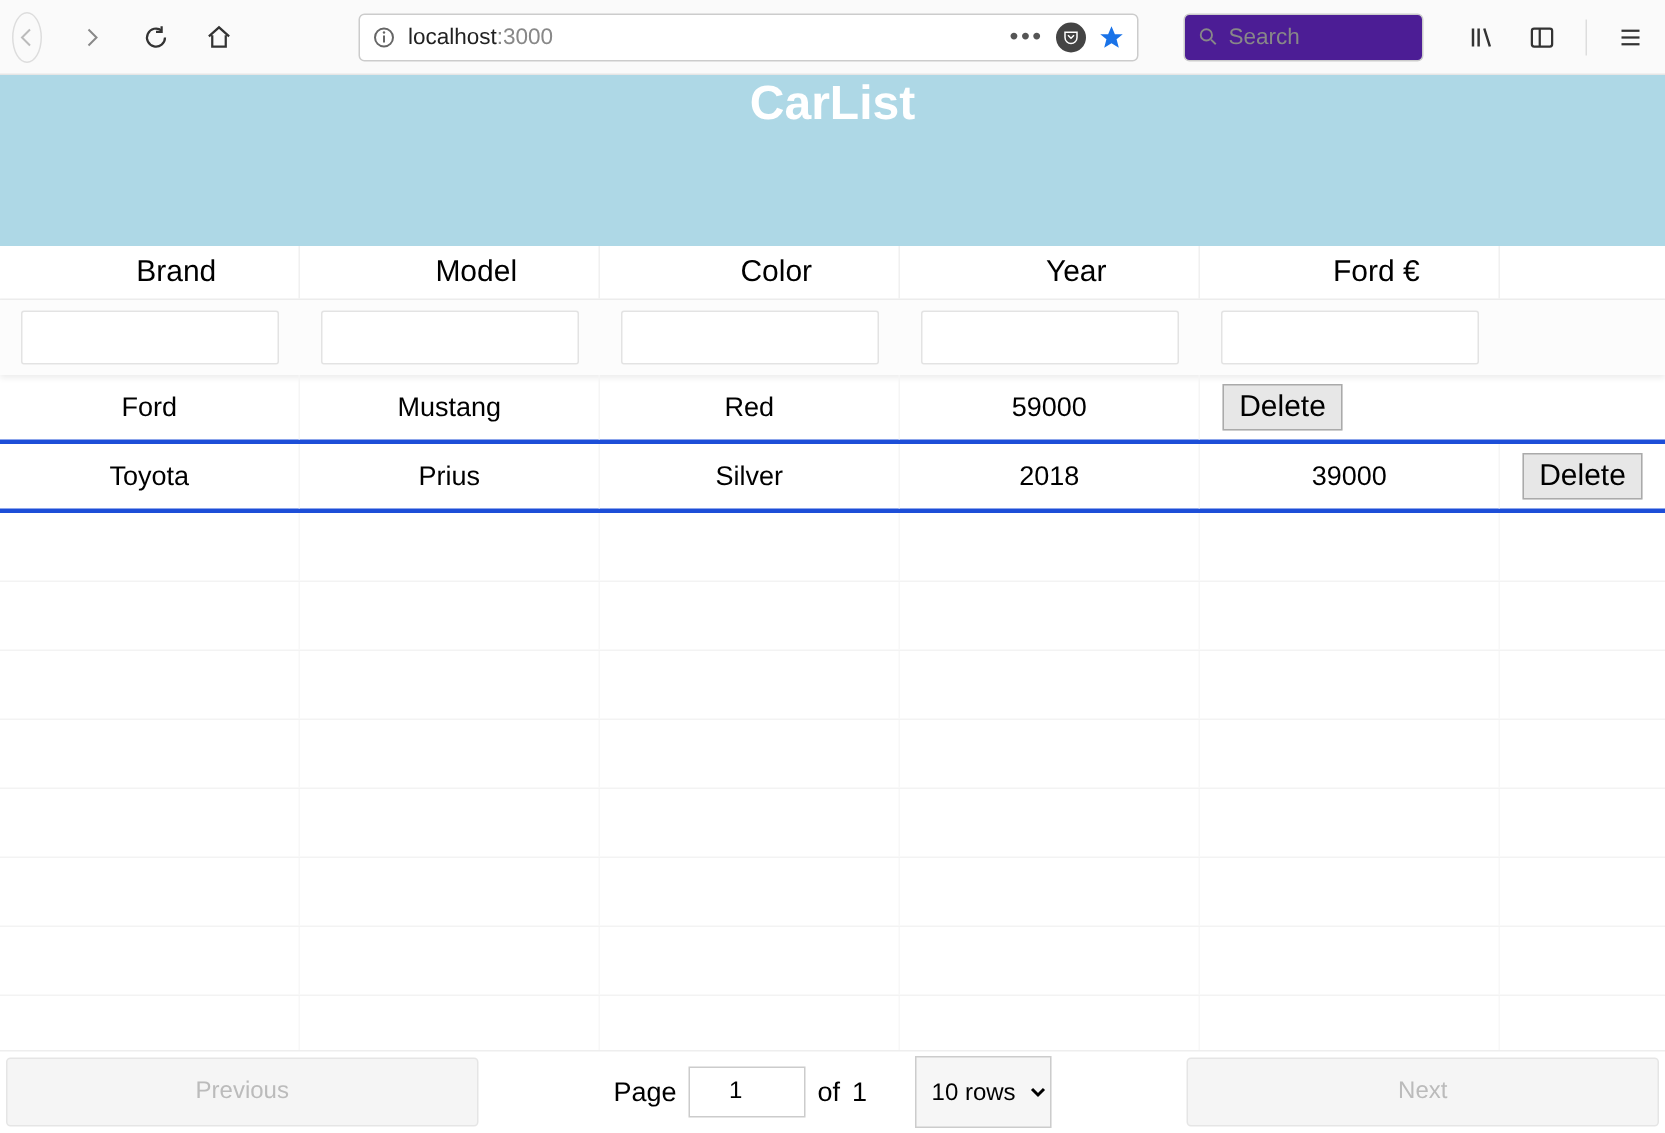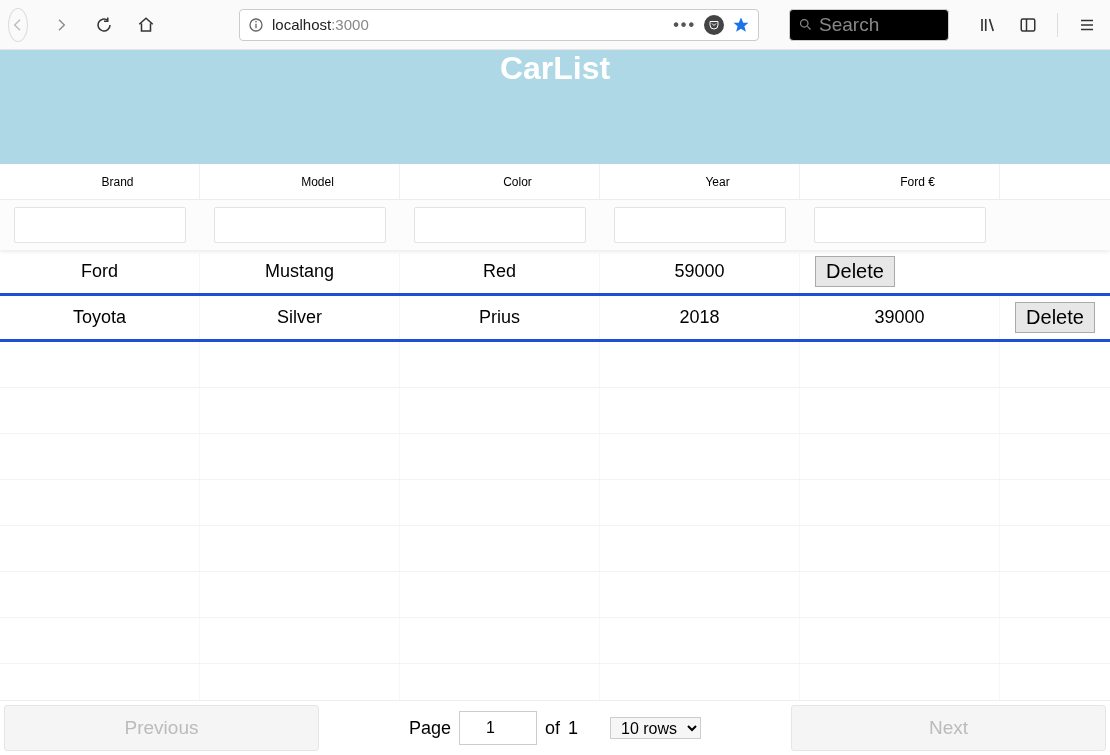--- a/index.html
+++ b/index.html
@@ -41,28 +41,28 @@
     margin-left: 60px;
   }
   .url-text { flex: 1; font-size: 15px; color: #222; }
   .url-text .faded { color: #888; }
   .url-right-icons { display:flex; align-items:center; gap:8px; color:#555; }
   .search-bar {
     flex: 0 0 160px;
     height: 32px;
     border: 1px solid #ccc;
     border-radius: 4px;
-    background: #000000;
+    background: #4c1d95;
     display: flex;
     align-items: center;
     padding: 0 8px;
     gap: 6px;
     margin-left: 6px;
     color: #888;
-    font-size: 19px;
+    font-size: 15px;
   }
   .right-browser { margin-left: auto; display:flex; align-items:center; gap:10px; }
   .vdiv { width:1px; height:24px; background:#ddd; margin:0 4px; }
 
   
   .app-header {
     background: #aed8e6;
     height: 114px;
     display: flex;
     align-items: flex-start;
@@ -77,21 +77,21 @@
   
   .table { width: 100%; }
   .thead-row, .filter-row, .data-row {
     display: flex;
     width: 100%;
   }
   .col { flex: 0 0 200px; }
   .col-action { flex: 0 0 110px; }
 
   .thead-row { height: 36px; background: #fff; border-bottom: 1px solid #eee; }
-  .thead-row .col { display:flex; align-items:center; justify-content:center; font-size:12px; border-right: 1px solid #f0f0f0; padding-left: 36px; }
+  .thead-row .col { display:flex; align-items:center; justify-content:center; font-size:20px; border-right: 1px solid #f0f0f0; padding-left: 36px; }
   .thead-row .col:last-child { border-right:none; }
 
   .filter-row { height: 50px; background: #fcfcfc; box-shadow: 0 2px 4px rgba(0,0,0,0.08); }
   .filter-row .col { display:flex; align-items:center; justify-content:center; padding: 6px; }
   .filter-input {
     width: 92%; height: 36px;
     border: 1px solid #e3e3e3;
     border-radius: 2px;
     background: #fff;
     padding: 0 6px;
@@ -123,42 +123,42 @@
     background: #fff;
   }
   .page-btn {
     flex: 0 0 315px;
     height: 46px;
     margin: 0 4px;
     background: #f5f5f5;
     border: 1px solid #e5e5e5;
     border-radius: 3px;
     color: #bbb;
-    font-size: 19px;
+    font-size: 16px;
     display:flex; align-items:center; justify-content:center;
   }
   .page-center {
     flex: 1;
     display:flex;
     align-items:center;
     justify-content:center;
     gap: 32px;
     font-size: 18px;
   }
   .page-num-box {
     display:flex; align-items:center; gap:8px;
   }
   .page-input {
     width: 78px; height: 34px;
     border: 1px solid #ccc;
     text-align: center;
     font-size: 16px;
   }
   .rows-select {
-    height: 22px;
+    height: 48px;
     border: 1px solid #ccc;
     font-size: 16px;
     padding: 0 6px;
     background: #f6f6f6;
   }
 
   svg { display:block; }
   .star-blue { color: #1a73e8; }
   .pocket-bg { background:#444; border-radius:50%; width:20px; height:20px; display:flex; align-items:center; justify-content:center; }
 </style>
@@ -282,22 +282,22 @@
     <div class="col">Mustang</div>
     <div class="col">Red</div>
     <div class="col">59000</div>
     <div class="col-action">
       <button class="delete-btn">Delete</button>
     </div>
   </div>
 
   <div class="data-row">
     <div class="col">Toyota</div>
+    <div class="col">Prius</div>
     <div class="col">Silver</div>
-    <div class="col">Prius</div>
     <div class="col">2018</div>
     <div class="col">39000</div>
     <div class="col-action">
       <button class="delete-btn">Delete</button>
     </div>
   </div>
 
   <div class="empty-row">
       <div class="col"></div>
       <div class="col"></div>

